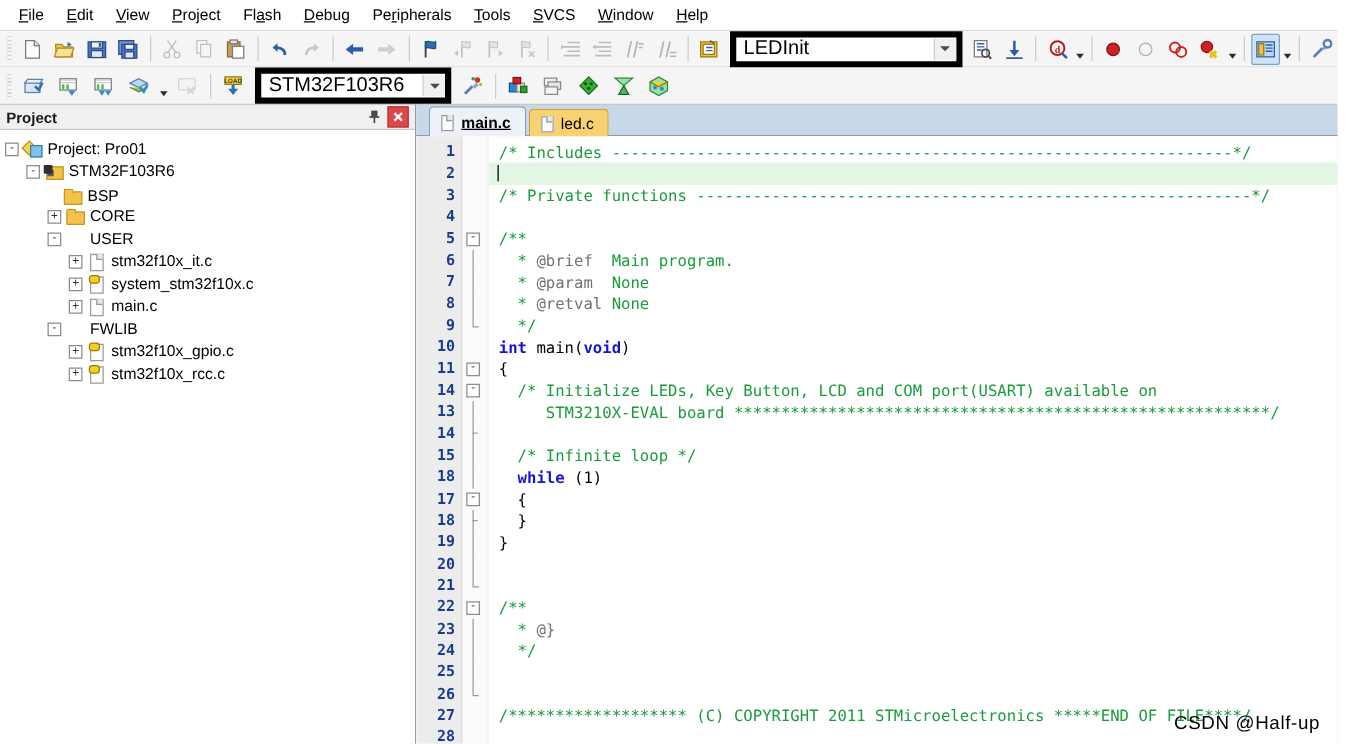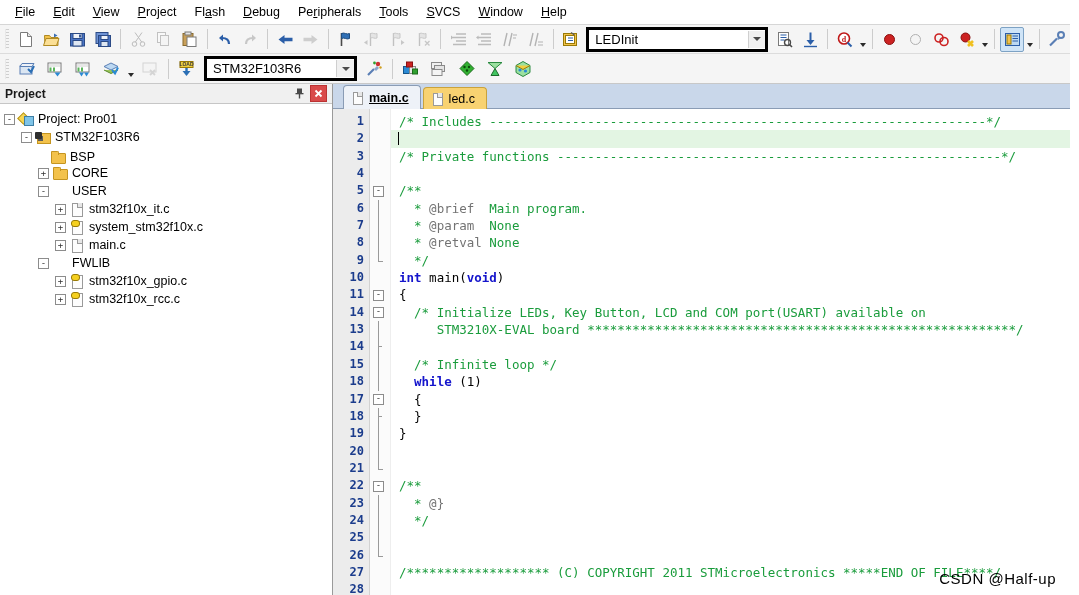--- a/index.html
+++ b/index.html
@@ -51,22 +51,22 @@
     padding-bottom:7px;cursor:default;
   }
   .tb-arrow i{
     display:block;width:0;height:0;
     border-left:3.5px solid transparent;border-right:3.5px solid transparent;
     border-top:4px solid #2b2b2b;
   }
 
   
   .tb-combo{
-    height:19px;border:3px solid #000000;background:#fff;display:flex;align-items:center;
-    margin:0 3px;font-size:13px;
+    height:19px;border:5px solid #000000;background:#fff;display:flex;align-items:center;
+    margin:0 3px;font-size:16px;
   }
   .tb-combo .val{padding:0 6px;white-space:nowrap;overflow:hidden;color:#000;}
   .tb-combo .dd{
     width:17px;height:17px;border-left:1px solid #cfcfcf;background:#f0f0f0;
     display:flex;align-items:center;justify-content:center;margin-left:auto;
   }
   .tb-combo .dd i{
     width:0;height:0;border-left:4px solid transparent;border-right:4px solid transparent;
     border-top:4px solid #4a4a4a;
   }

